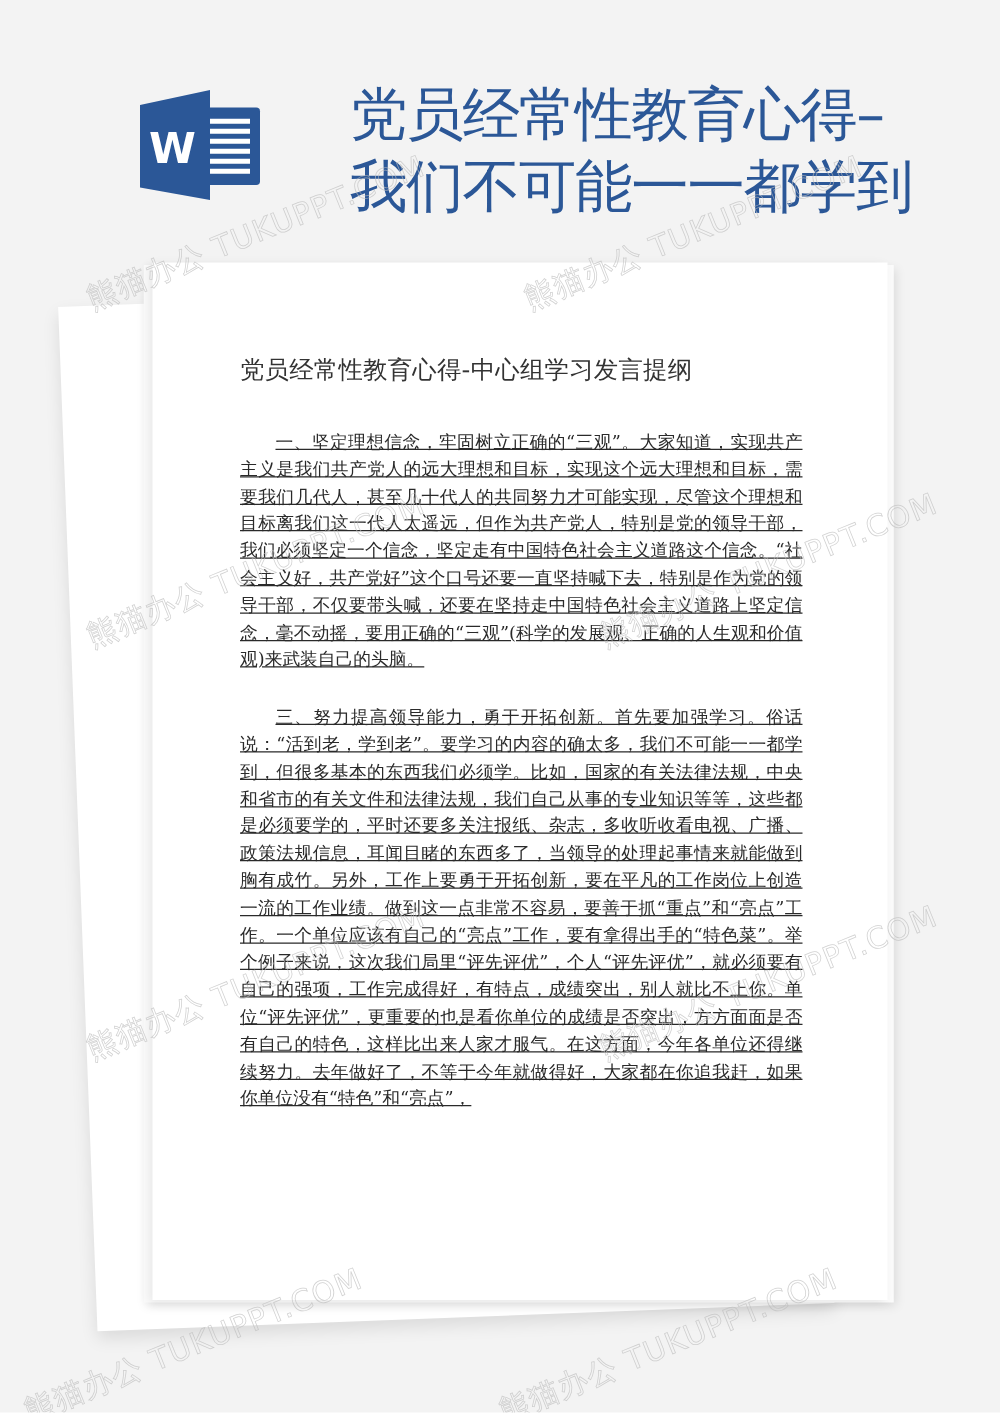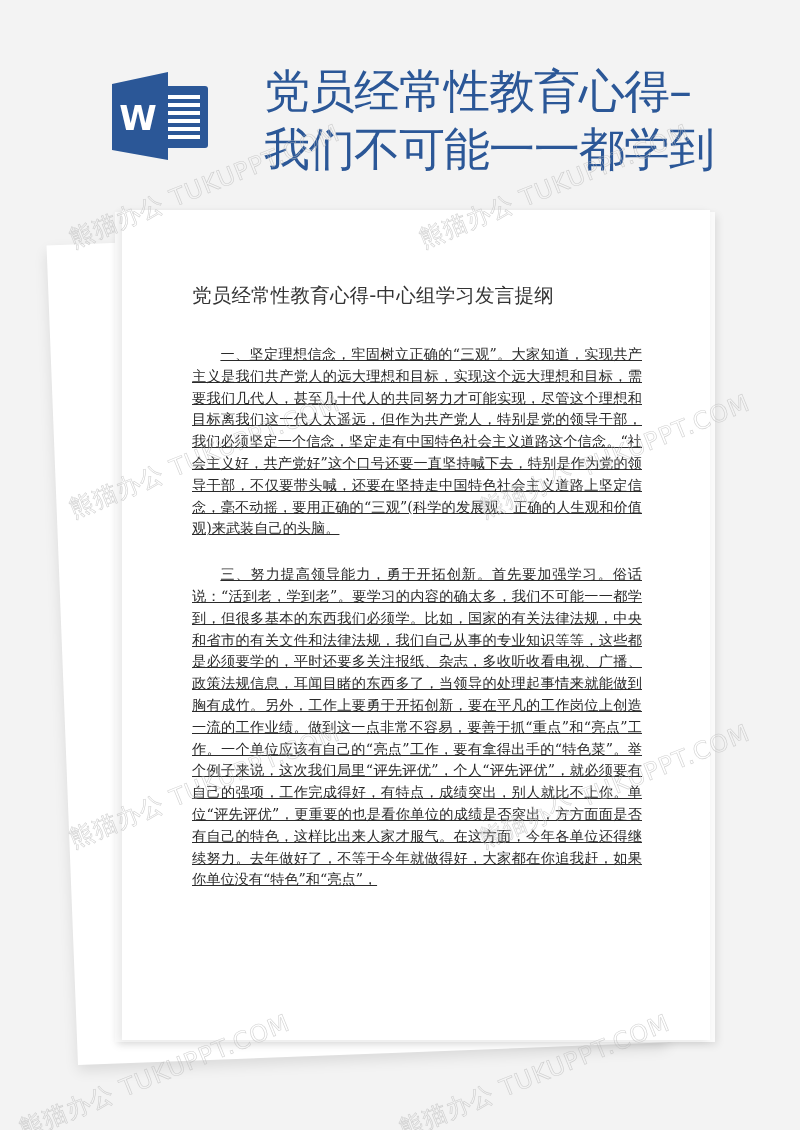--- a/index.html
+++ b/index.html
@@ -19,21 +19,21 @@
       left: 0; top: 0;
       width: 800px; height: 200px;
     }
     .word-icon {
       position: absolute;
       left: 110px; top: 70px;
       width: 100px; height: 92px;
     }
     .header-title {
       position: absolute;
-      left: 264px; top: 62px;
+      left: 280px; top: 62px;
       color: #2b5797;
       font-size: 46px;
       line-height: 58px;
       letter-spacing: -1px;
       font-family: "DejaVu Sans", sans-serif;
       white-space: nowrap;
     }
     .paper-back {
       position: absolute;
       left: 78px; top: 245px;

